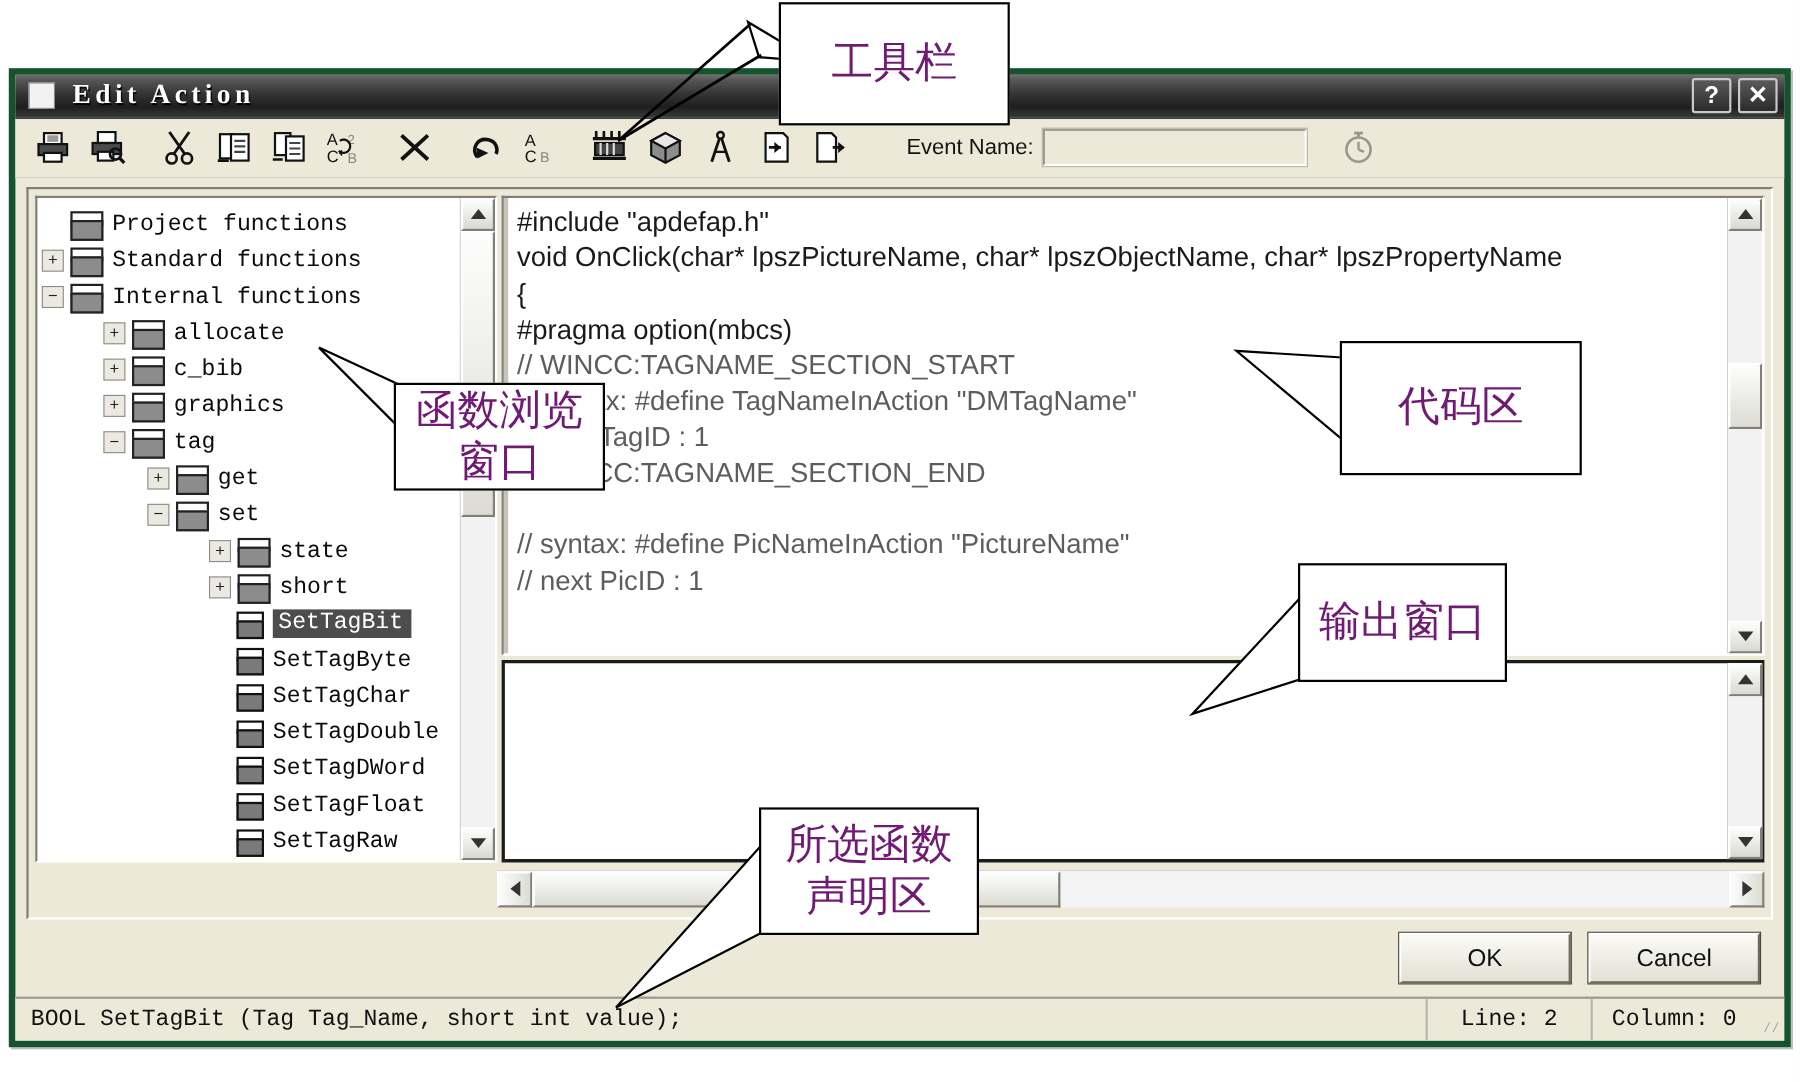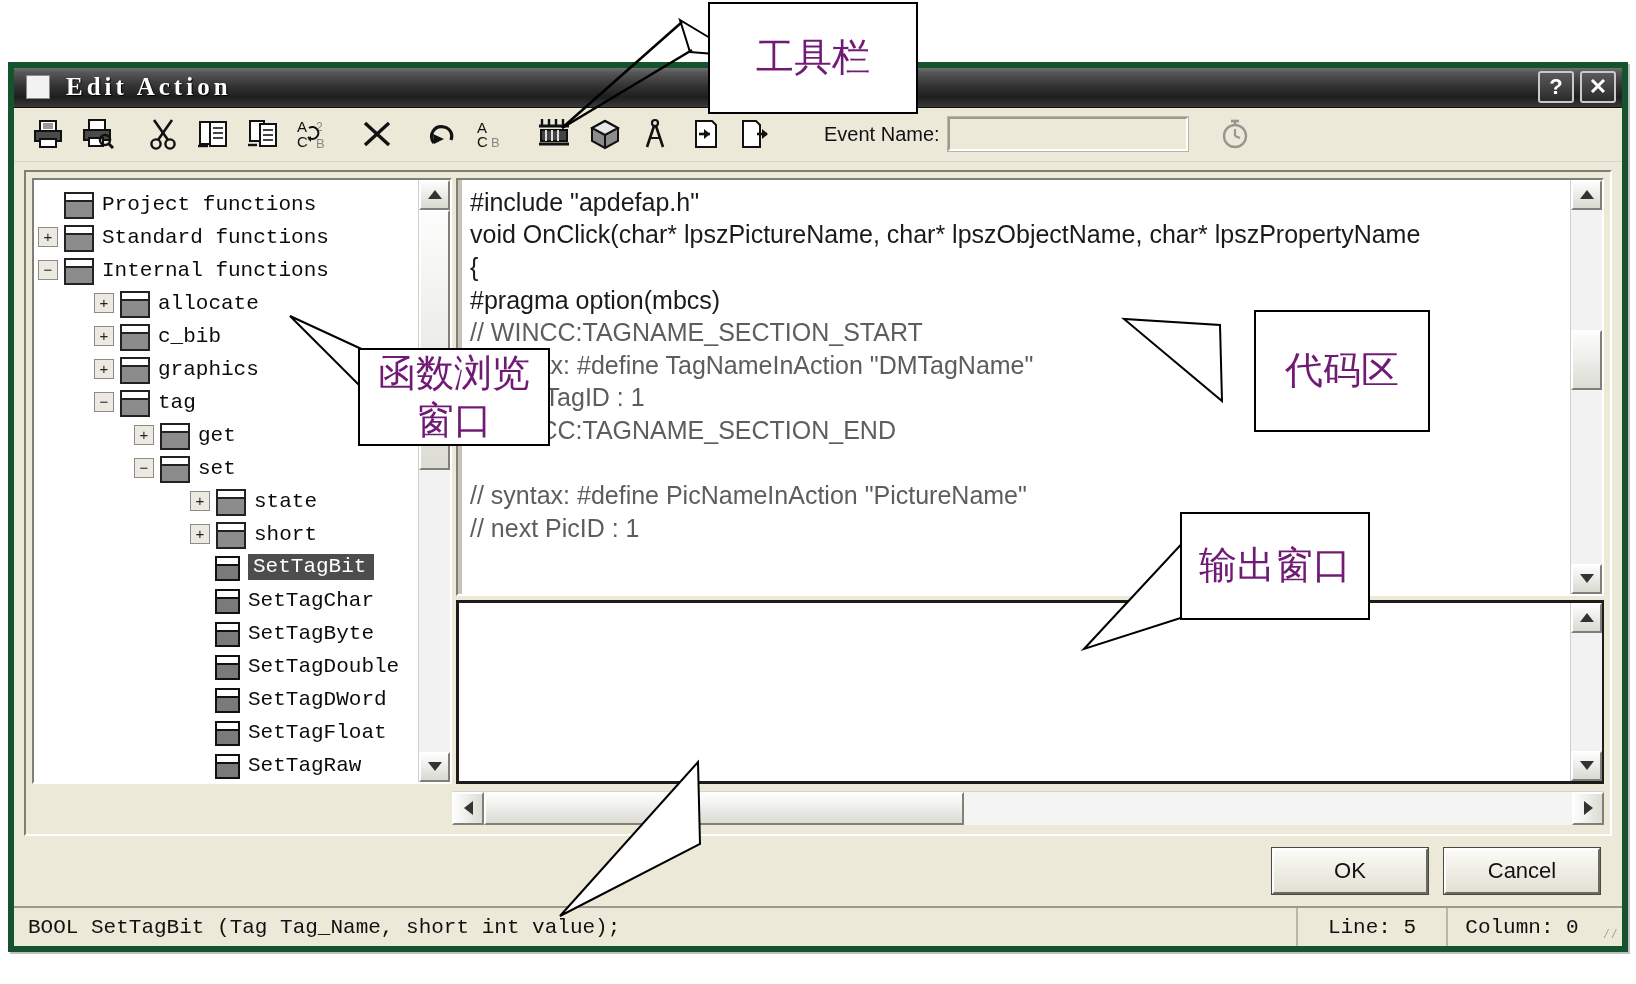--- a/index.html
+++ b/index.html
@@ -568,26 +568,26 @@
                 <span class="tlabel">short</span>
               </div>
               <div class="trow ind4b selected">
                 <span class="expander blank"></span>
                 <span class="fn-ic"></span>
                 <span class="tlabel">SetTagBit</span>
               </div>
               <div class="trow ind4b">
                 <span class="expander blank"></span>
                 <span class="fn-ic"></span>
-                <span class="tlabel">SetTagChar</span>
+                <span class="tlabel">SetTagByte</span>
               </div>
               <div class="trow ind4b">
                 <span class="expander blank"></span>
                 <span class="fn-ic"></span>
-                <span class="tlabel">SetTagByte</span>
+                <span class="tlabel">SetTagChar</span>
               </div>
               <div class="trow ind4b">
                 <span class="expander blank"></span>
                 <span class="fn-ic"></span>
                 <span class="tlabel">SetTagDouble</span>
               </div>
               <div class="trow ind4b">
                 <span class="expander blank"></span>
                 <span class="fn-ic"></span>
                 <span class="tlabel">SetTagDWord</span>
@@ -679,45 +679,47 @@
       </div>
     </div>
 
     <div class="btnrow">
       <button class="dbtn">OK</button>
       <button class="dbtn">Cancel</button>
     </div>
 
     <div class="statusbar">
       <div class="st-main">BOOL SetTagBit (Tag Tag_Name, short int value);</div>
-      <div class="st-cell">Line: 5</div>
+      <div class="st-cell">Line: 2</div>
       <div class="st-cell">Column: 0</div>
       <div class="st-grip">⁄⁄</div>
     </div>
   </div>
 
   <svg class="lead" style="left:540px;top:0px;width:210px;height:160px" viewBox="0 0 210 160">
     <polygon points="140,20 200,56 150,52" fill="#fff" stroke="#000" stroke-width="2"></polygon>
     <line x1="142" y1="22" x2="22" y2="128" stroke="#000" stroke-width="2.5"></line>
     <line x1="152" y1="50" x2="22" y2="128" stroke="#000" stroke-width="2.5"></line>
   </svg>
   <div class="callout" style="left:708px;top:2px;width:210px;height:112px;">工具栏</div>
 
   <svg class="lead" style="left:270px;top:300px;width:110px;height:130px" viewBox="0 0 110 130">
     <polygon points="98,52 100,96 20,16" fill="#fff" stroke="#000" stroke-width="2"></polygon>
   </svg>
   <div class="callout" style="left:358px;top:348px;width:192px;height:98px;">函数浏览窗口</div>
 
   <svg class="lead" style="left:1110px;top:305px;width:120px;height:140px" viewBox="0 0 120 140">
     <polygon points="110,20 112,96 14,14" fill="#fff" stroke="#000" stroke-width="2"></polygon>
   </svg>
-  <div class="callout" style="left:1218px;top:310px;width:176px;height:122px;margin-left:36px;">代码区</div>
+  <div class="callout" style="left:1218px;top:310px;width:220px;height:122px;">代码区</div>
 
   <svg class="lead" style="left:1070px;top:515px;width:130px;height:140px" viewBox="0 0 130 140">
     <polygon points="118,22 120,100 14,134" fill="#fff" stroke="#000" stroke-width="2"></polygon>
   </svg>
   <div class="callout" style="left:1180px;top:512px;width:190px;height:108px;">输出窗口</div>
 
   <svg class="lead" style="left:548px;top:740px;width:160px;height:180px" viewBox="0 0 160 180">
     <polygon points="150,22 152,104 12,176" fill="#fff" stroke="#000" stroke-width="2"></polygon>
   </svg>
+  <div class="callout" style="left:690px;top:734px;width:200px;height:116px;white-space:pre-line;">所选函数
+声明区</div>
 
 </div>
 
 </body></html>

